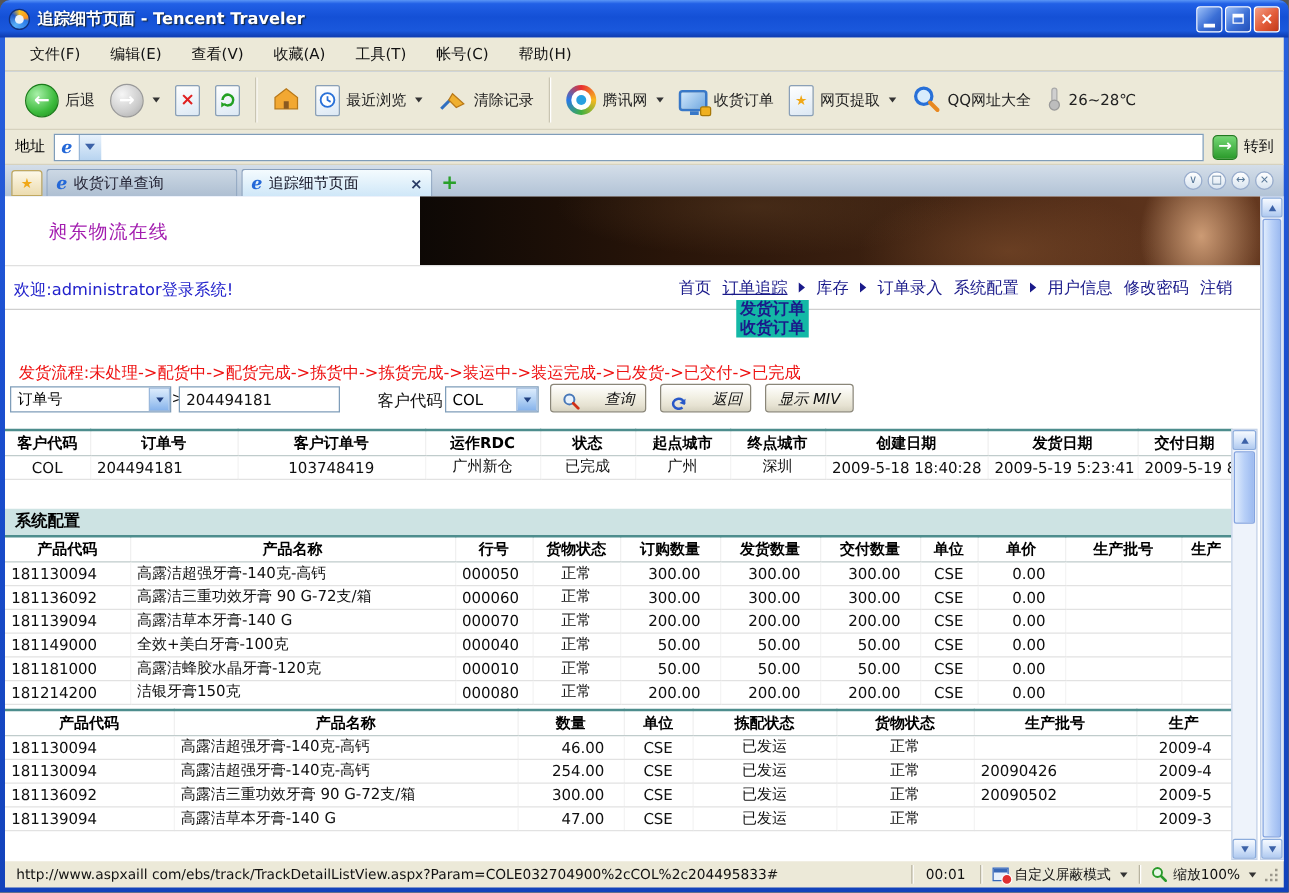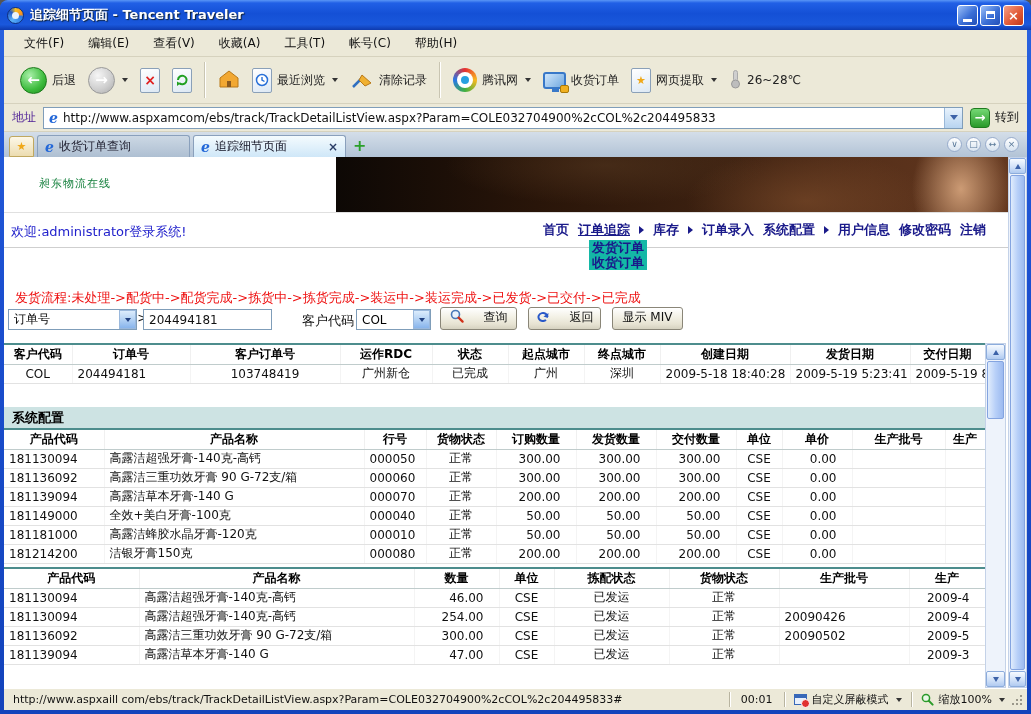--- a/index.html
+++ b/index.html
@@ -38,21 +38,21 @@
   .tring{width:24px;height:24px;border-radius:50%;background:conic-gradient(#e83030,#f8b820 25%,#40b040 50%,#2878e8 75%,#e83030);position:relative;flex:none;}
   .tring::after{content:"";position:absolute;inset:4px;background:#fff;border-radius:50%;}
   .tring .penguin{position:absolute;inset:8px;background:#28a0e0;border-radius:50%;z-index:1;}
   .mon{width:23px;height:17px;border:2px solid #3878c8;border-radius:3px;background:linear-gradient(135deg,#cfe6fb,#70a8e0);position:relative;flex:none;}
   .mon::after{content:"";position:absolute;left:7px;bottom:-5px;width:7px;height:3px;background:#3878c8;}
   .mon .lock{position:absolute;right:-5px;bottom:-6px;width:9px;height:8px;background:#f0b020;border:1px solid #a87808;border-radius:2px;}
   .star-gold{color:#f0a818;font-size:11px;line-height:1;}
   
   .addressbar{position:absolute;top:104px;left:4px;right:4px;height:28px;background:#ece9d8;border-bottom:1px solid #d6d2be;
     display:flex;align-items:center;padding:0 8px;gap:7px;}
-  .addr-label{font-size:12px;color:#4c1d95;flex:none;}
+  .addr-label{font-size:12px;color:#000000;flex:none;}
   .addr-input{flex:1;height:22px;background:#fff;border:1px solid #7f9db9;display:flex;align-items:center;padding-left:5px;gap:5px;overflow:hidden;}
   .e-icon{color:#2468d8;font-weight:bold;font-style:italic;font-family:"DejaVu Serif",serif;font-size:14px;flex:none;}
   .addr-url{font-size:12px;color:#111;white-space:nowrap;overflow:hidden;flex:1;}
   .addr-dd{width:18px;height:20px;flex:none;background:linear-gradient(180deg,#e8f2fc,#b8d4f0);border-left:1px solid #9ab8d8;
     display:flex;align-items:center;justify-content:center;}
   .tri-dn-blue{width:0;height:0;border-left:4px solid transparent;border-right:4px solid transparent;border-top:5px solid #3c62a8;}
   .go-btn{display:flex;align-items:center;gap:5px;font-size:12px;color:#111;flex:none;}
   .go-icon{width:20px;height:20px;border-radius:4px;background:linear-gradient(180deg,#74d874,#2a9a2a);border:1px solid #1f7a1f;
     color:#fff;display:flex;align-items:center;justify-content:center;font-weight:bold;font-size:13px;}
   
@@ -71,41 +71,41 @@
     color:#587898;font-size:9px;display:flex;align-items:center;justify-content:center;line-height:1;}
   
   .content{position:absolute;left:4px;top:157px;width:1004px;height:531px;background:#fff;overflow:hidden;}
   .banner{position:absolute;top:0;left:0;right:0;height:56px;background:#fff;border-bottom:1px solid #e0e0e0;}
   .banner-photo{position:absolute;left:332px;right:0;top:0;bottom:0;
     background:
       radial-gradient(70px 90px at 93% 58%, rgba(216,166,126,.9), rgba(216,166,126,0) 70%),
       radial-gradient(160px 70px at 70% 80%, rgba(130,80,45,.55), rgba(130,80,45,0) 75%),
       radial-gradient(200px 50px at 40% 15%, rgba(90,60,35,.5), rgba(90,60,35,0) 80%),
       linear-gradient(90deg,#0d0805,#291509 30%,#3b2010 55%,#57301a 80%,#64381f 100%);}
-  .logo{position:absolute;left:35px;top:19px;color:#15803d;font-size:11px;letter-spacing:1px;}
+  .logo{position:absolute;left:35px;top:19px;color:#a21caf;font-size:15px;letter-spacing:1px;}
   .welcome{position:absolute;left:7px;top:66px;color:#2222cc;font-size:13px;}
   .page-hr{position:absolute;left:0;right:0;top:90px;border-top:1px solid #cfcfcf;}
   .main-nav{position:absolute;top:64px;right:22px;display:flex;align-items:center;gap:9px;}
-  .nav-item{font-size:13px;font-weight:bold;color:#1a1a8a;white-space:nowrap;}
+  .nav-item{font-size:13px;font-weight:normal;color:#1a1a8a;white-space:nowrap;}
   .nav-underline{text-decoration:underline;}
   .nav-arrow{width:0;height:0;border-left:5px solid #1a1a8a;border-top:4px solid transparent;border-bottom:4px solid transparent;display:inline-block;}
   .sub-nav{position:absolute;left:585px;top:83px;background:#14b8a6;padding:0 3px;}
   .nav-sub-item{display:block;font-weight:bold;color:#1a1a8a;font-size:13px;line-height:15px;white-space:nowrap;}
   .breadcrumb{position:absolute;left:7px;top:109px;font-size:12px;color:#111;margin-top:44px;}
   .flow{position:absolute;left:11px;top:132px;font-size:13px;color:#ee1111;white-space:nowrap;}
   
   .xp-select{position:absolute;height:21px;background:#fff;border:1px solid #7f9db9;display:flex;align-items:center;}
   .sel-text{flex:1;font-size:12px;padding-left:5px;overflow:hidden;white-space:nowrap;}
   .sel-btn{width:17px;height:19px;background:linear-gradient(180deg,#dcecfc 0%,#b4d2f4 50%,#88b4ec 100%);border:1px solid #9ab8dc;
     display:flex;align-items:center;justify-content:center;flex:none;}
   .sel-btn .tri{width:0;height:0;border-left:3.5px solid transparent;border-right:3.5px solid transparent;border-top:4px solid #204080;}
   .xp-input{position:absolute;height:21px;background:#fff;border:1px solid #7f9db9;font-size:12px;padding:0 5px;font-family:inherit;color:#111;}
   .form-label{position:absolute;font-size:13px;color:#111;}
-  .xp-btn{position:absolute;height:23px;display:flex;align-items:flex-start;justify-content:center;gap:20px;font-size:12px;font-family:inherit;color:#111;
-    background:linear-gradient(180deg,#ffffff,#f2f0e4 45%,#e6e2d2 78%,#d6d2c0);border:1px solid #8a8678;border-radius:3px;box-shadow:inset 0 1px 0 #fff;cursor:default;}
+  .xp-btn{position:absolute;height:23px;display:flex;align-items:flex-end;justify-content:center;gap:20px;font-size:12px;font-family:inherit;color:#111;
+    background:linear-gradient(180deg,#ffffff,#f2f0e4 45%,#e6e2d2 78%,#d6d2c0);border:1px solid #8a8678;border-radius:3px;box-shadow:inset 0 1px 0 #fff;cursor:default;font-style:italic;}
   
   .section{position:absolute;left:0;width:981px;}
   .band{height:21px;background:#cde3e3;font-weight:bold;font-size:13px;line-height:21px;padding-left:8px;}
   table{table-layout:fixed;width:981px;border-collapse:collapse;background:#fff;}
   thead tr{border-top:2px solid #4d8d8d;}
   th{height:20px;font-size:12px;font-weight:bold;color:#000;text-align:center;border-bottom:1px solid #c0cccc;border-right:1px solid #f0f0f0;
     white-space:nowrap;overflow:hidden;padding:0 3px;}
   td{height:19px;font-size:12px;color:#101010;border-bottom:1px solid #e2e2e2;border-right:1px solid #f4f4f4;
     white-space:nowrap;overflow:hidden;padding:0 5px;}
   td.al-l{text-align:left}  td.al-c{text-align:center}  td.al-r{text-align:right;padding-right:15px;}
@@ -230,34 +230,42 @@
     </div>
     <div class="tb-item">
       <span class="doc">
           <span class="star-gold">★</span>
         </span>
       <span>网页提取</span>
       <span class="dd"></span>
     </div>
     <div class="tb-item">
       <span>
+        <svg width="24" height="24" viewBox="0 0 24 24">
+            <circle cx="10" cy="10" r="6.5" fill="#d8ecfc" stroke="#2870d8" stroke-width="2.6"></circle>
+            <line x1="15" y1="15" x2="21" y2="21" stroke="#e88820" stroke-width="3.2" stroke-linecap="round"></line>
+          </svg>
+      </span>
+      <span>QQ网址大全</span>
+    </div>
+    <div class="tb-item">
+      <span>
         <svg width="13" height="20" viewBox="0 0 13 20">
             <rect x="4.5" y="1.5" width="4" height="11" rx="2" fill="#cfcfcf" stroke="#aaa"></rect>
             <circle cx="6.5" cy="15" r="4" fill="#bdbdbd" stroke="#999"></circle>
           </svg>
       </span>
       <span>26~28℃</span>
     </div>
   </div>
 
   <div class="addressbar">
     <span class="addr-label">地址</span>
     <div class="addr-input">
       <span class="e-icon">e</span>
-      <span class="addr-url">http://www.aspxamcom/ebs/track/TrackDetailListView.aspx?Param=COLE032704900%2cCOL%2c204495833</span>
       <span class="addr-dd">
           <span class="tri-dn-blue"></span>
         </span>
     </div>
     <div class="go-btn">
       <span class="go-icon">→</span>
       <span>转到</span>
     </div>
   </div>
 

